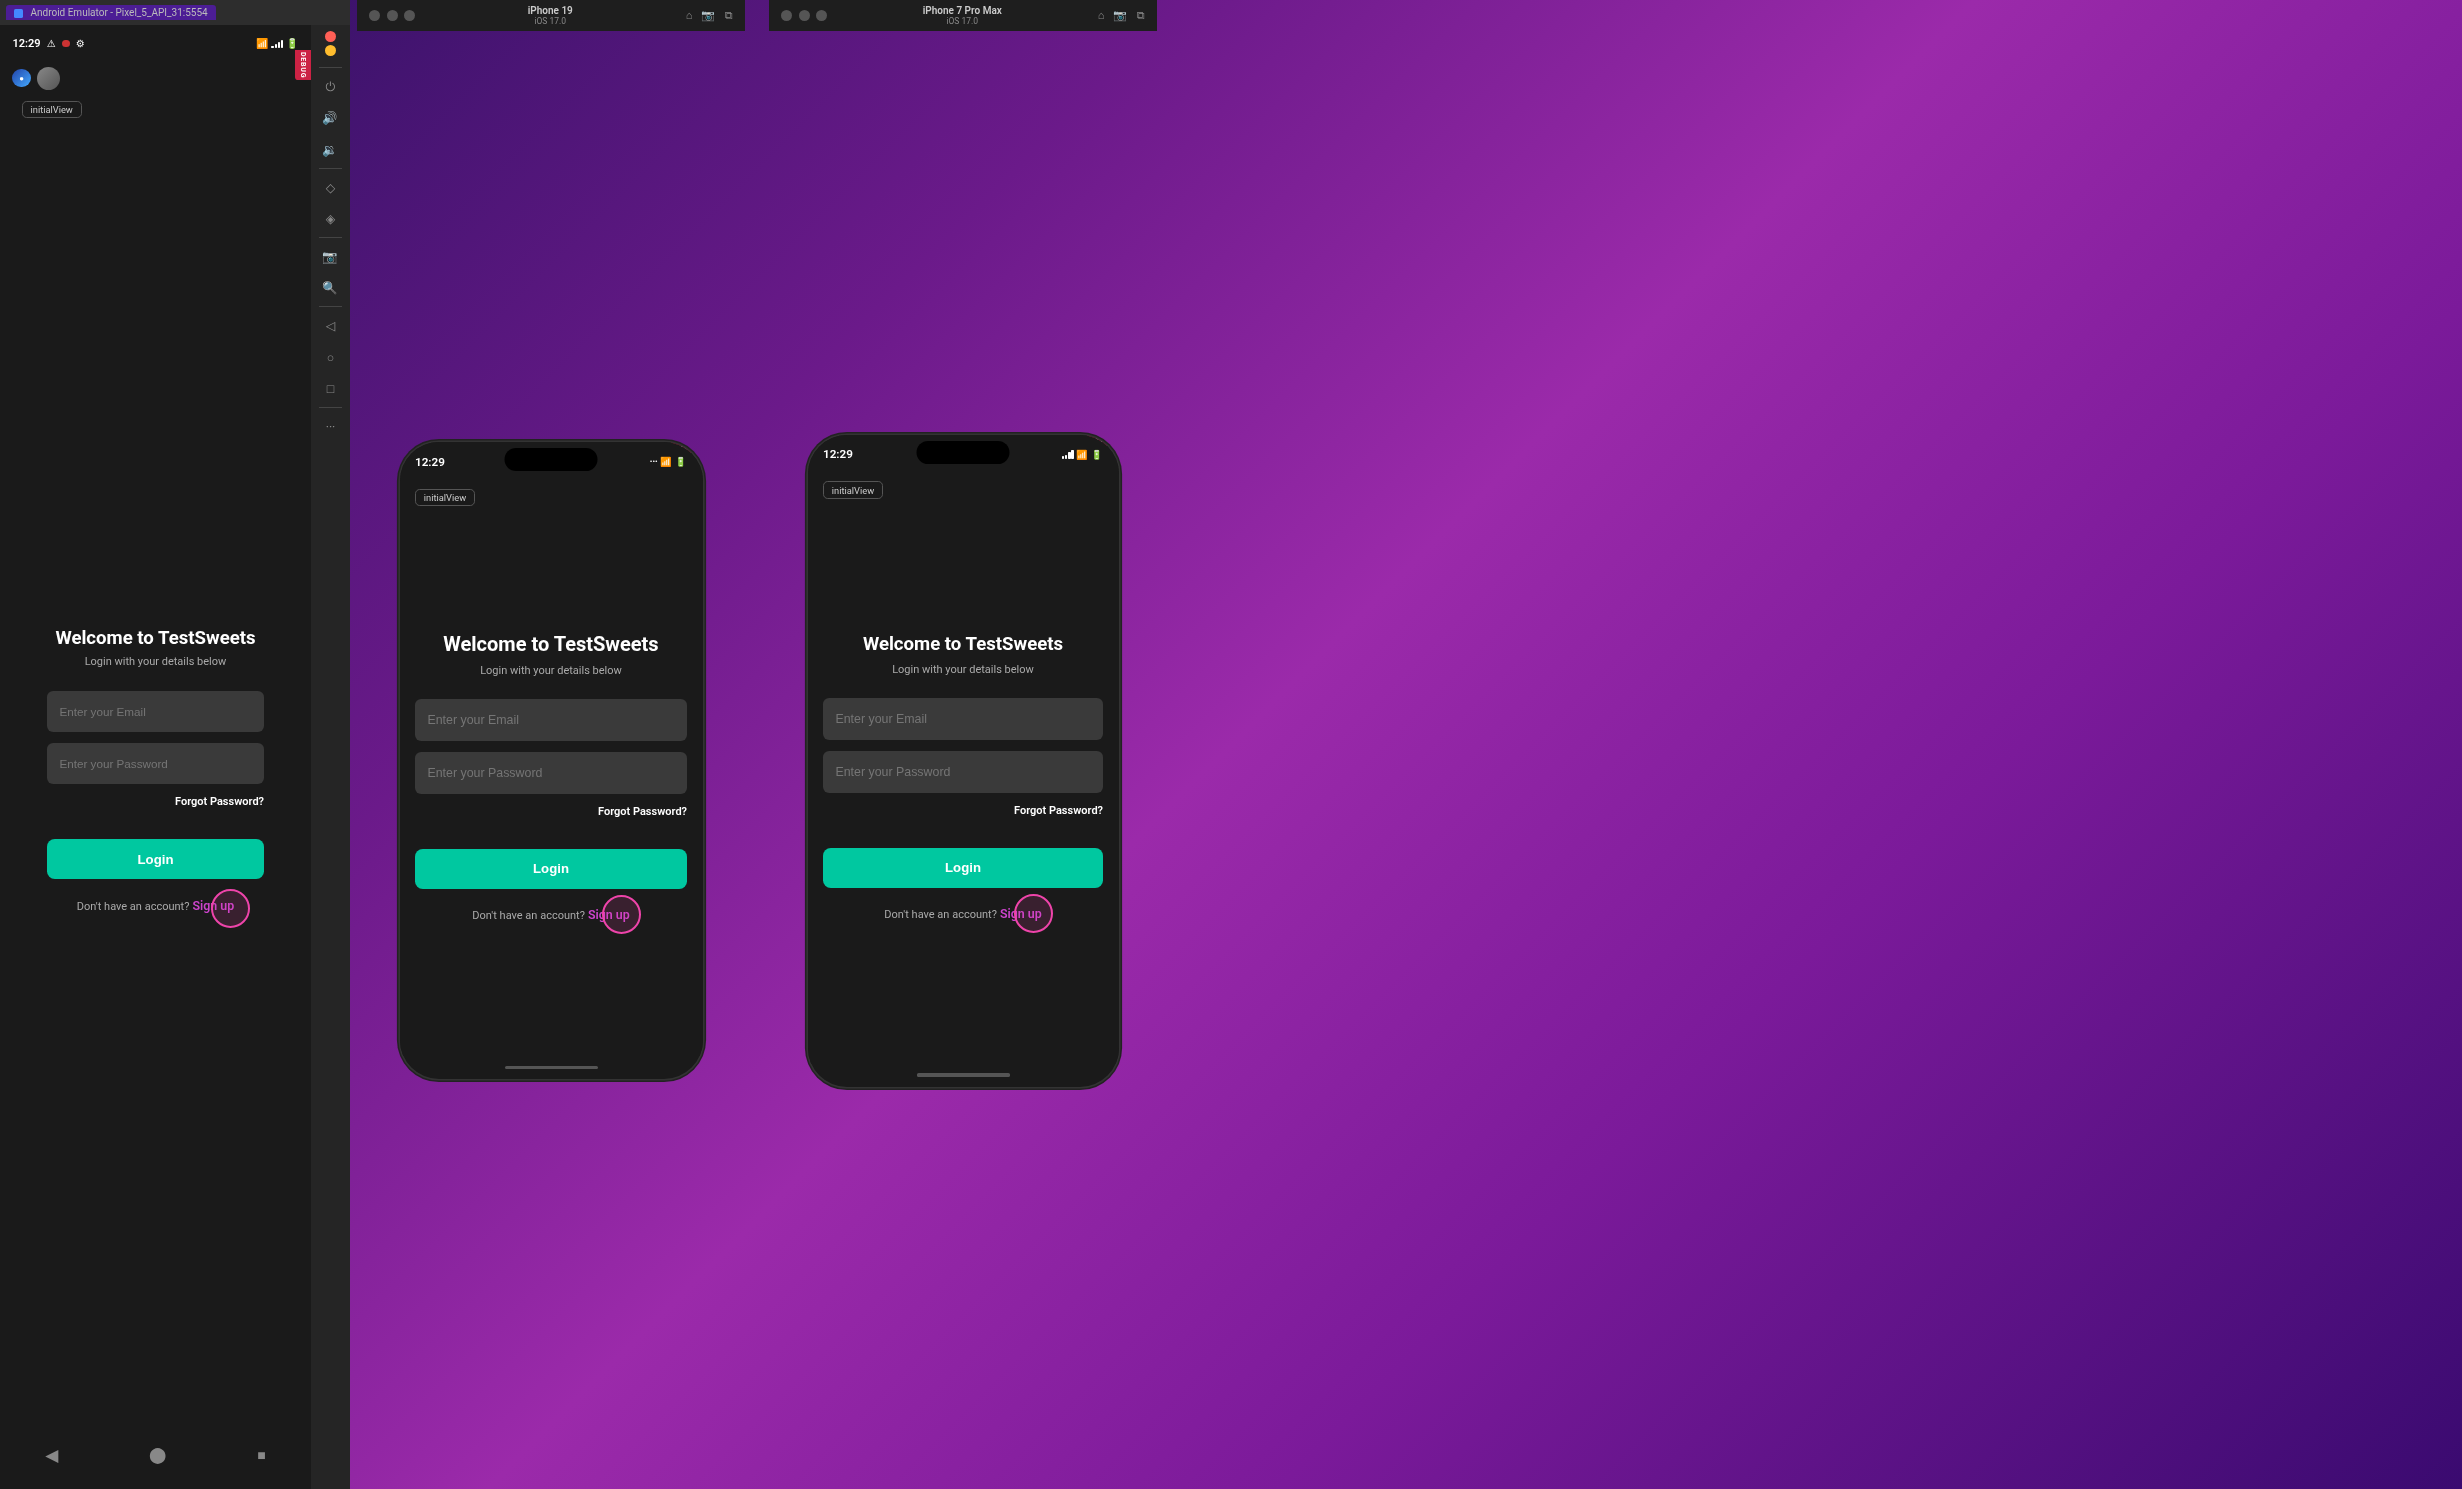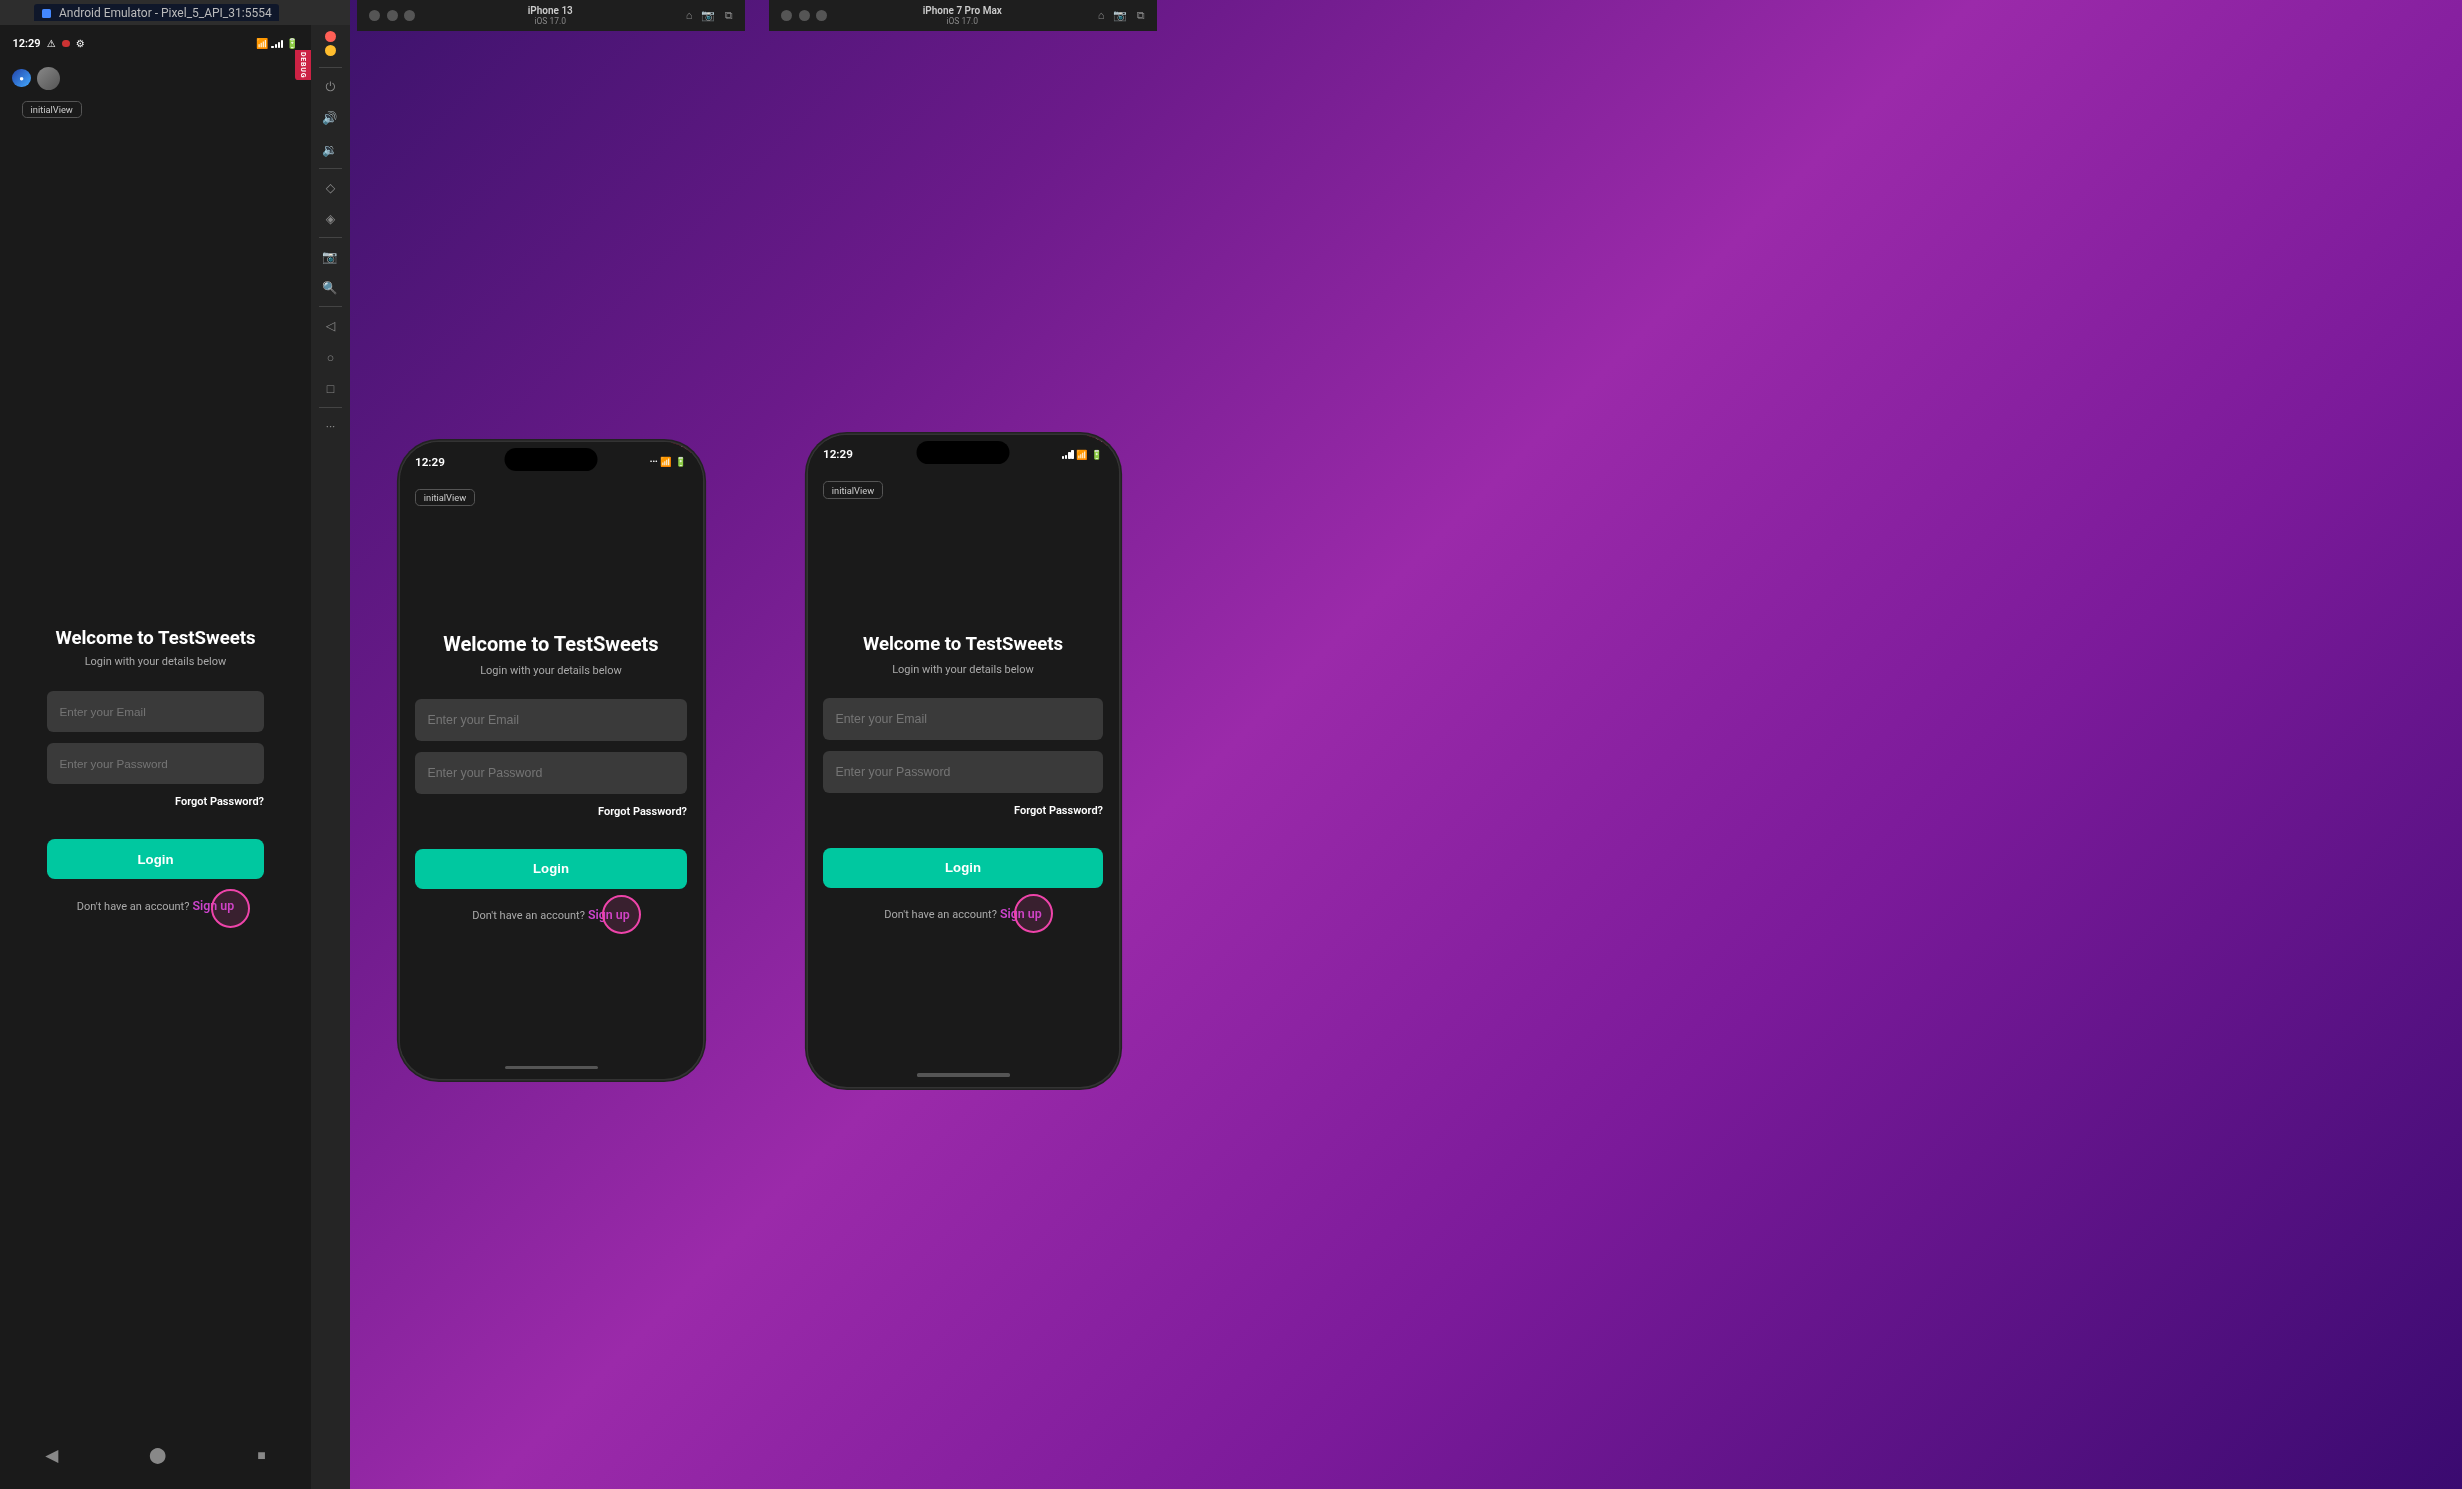--- a/index.html
+++ b/index.html
@@ -32,26 +32,25 @@
       height: 25px;
       display: flex;
       align-items: center;
       padding: 0 6.2px;
       font-size: 9.3px;
       color: #ccc;
       gap: 4.7px;
     }
 
     .android-title-tab {
-      background: #0f172a;
+      background: #4c1d95;
       border-radius: 3.1px 3.1px 0 0;
       padding: 1.6px 7.8px;
-      font-size: 12px;
+      font-size: 10px;
       color: #bbb;
-      margin-left: 28px;
     }
 
     .android-main {
       display: flex;
       flex: 1;
     }
 
     .android-device {
       background: #1a1a1a;
       flex: 1;
@@ -524,21 +523,21 @@
     </div>
   </div>
 </div>
 
 <div class="iphone15-container">
   <div class="iphone-header">
     <div class="traffic-light"></div>
     <div class="traffic-light"></div>
     <div class="traffic-light"></div>
     <div class="iphone-header-title">
-      <span class="model">iPhone 13</span>
+      <span class="model">iPhone 19</span>
       <span class="ios">iOS 17.0</span>
     </div>
     <div class="iphone-header-icons">
       <span>⌂</span>
       <span>📷</span>
       <span>⧉</span>
     </div>
   </div>
 
   <div class="iphone-body">

